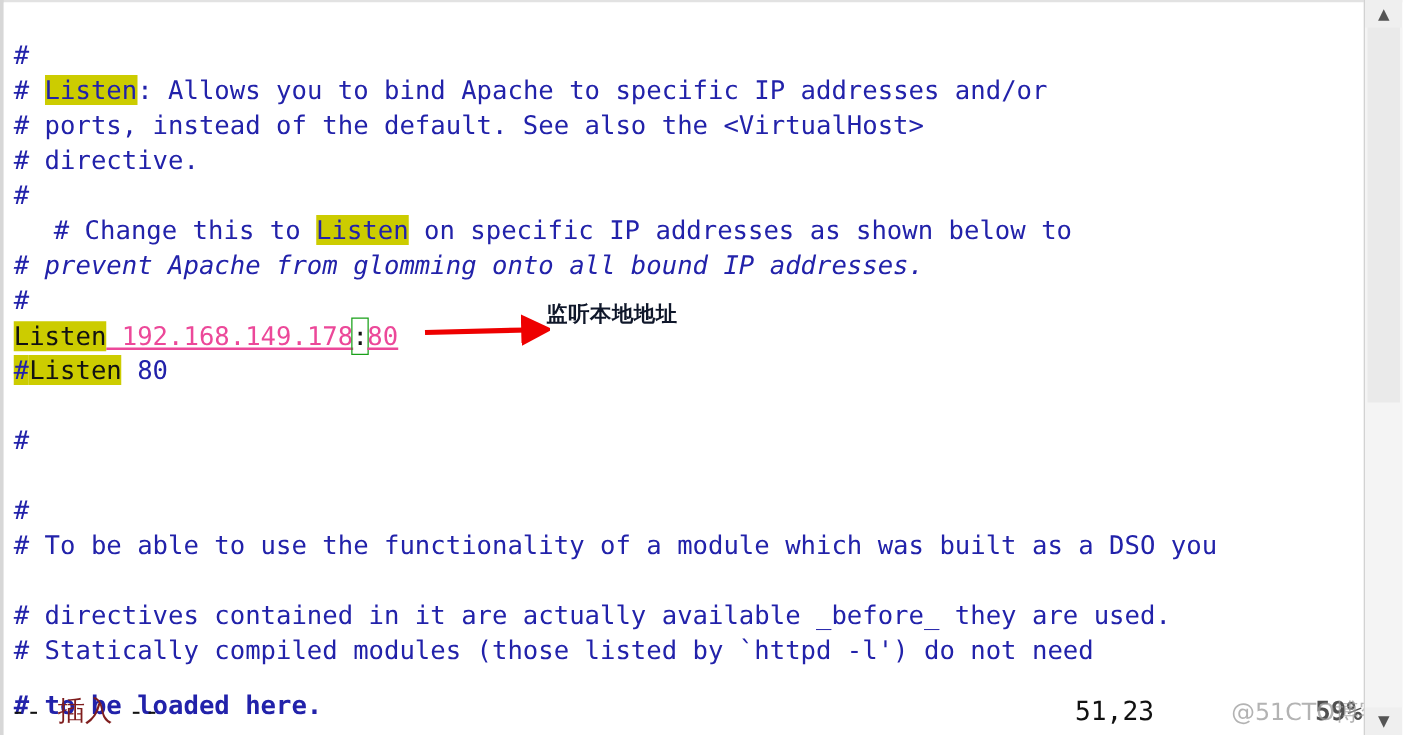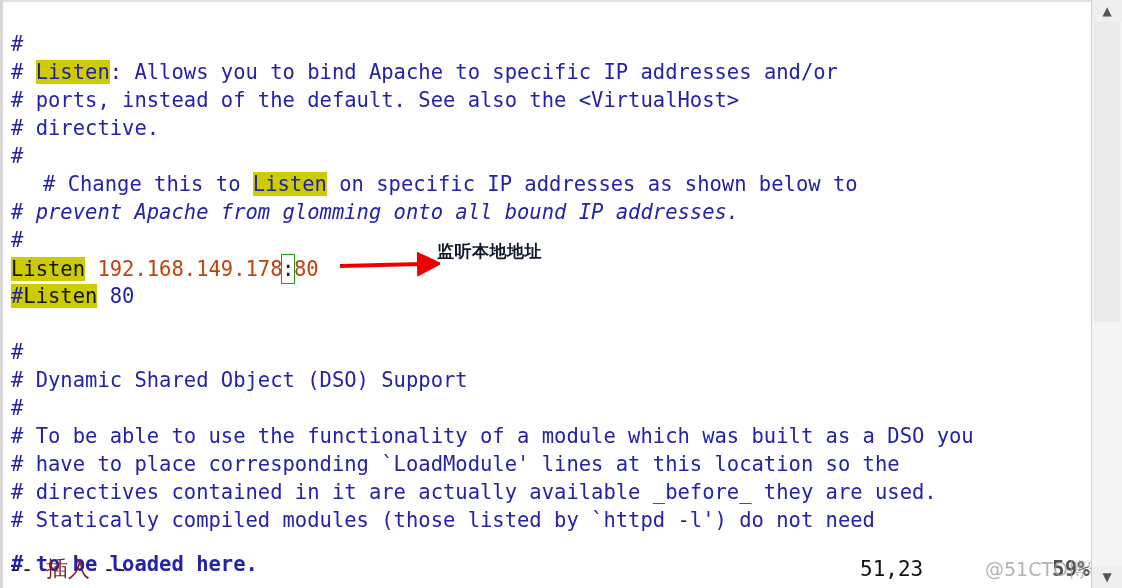--- a/index.html
+++ b/index.html
@@ -53,21 +53,21 @@
     height: 28px;
     line-height: 28px;
     white-space: pre;
     font-size: 20.5px;
     letter-spacing: 0px;
     color: #2222aa;
     font-family: "DejaVu Sans Mono", "Liberation Mono", monospace;
   }
 
   .blue  { color: #2222aa; }
-  .black { color: #c2410c; }
+  .black { color: #ec4899; text-decoration: underline; }
 
   .hl {
     background: #cccc00;
     color: #121212;
   }
   .hl-blue {
     background: #cccc00;
     color: #2222aa;
   }
 
@@ -221,24 +221,22 @@
       <div class="line" style="top: 84px;"><span class="blue"># ports, instead of the default. See also the &lt;VirtualHost&gt;</span></div>
       <div class="line" style="top: 112px;"><span class="blue"># directive.</span></div>
       <div class="line" style="top: 140px;"><span class="blue">#</span></div>
       <div class="line" style="top: 168px; margin-left: 32px;"><span class="blue"># Change this to </span><span class="hl-blue">Listen</span><span class="blue"> on specific IP addresses as shown below to</span></div>
       <div class="line" style="top: 196px; font-style: italic;"><span class="blue"># prevent Apache from glomming onto all bound IP addresses.</span></div>
       <div class="line" style="top: 224px;"><span class="blue">#</span></div>
       <div class="line" style="top: 252px;"><span class="hl">Listen</span><span class="black"> 192.168.149.178</span><span class="cursor">:</span><span class="black">80</span></div>
       <div class="line" style="top: 280px;"><span class="hl-blue">#</span><span class="hl">Listen</span><span class="blue"> 80</span></div>
       <div class="line" style="top: 308px;"><span class="blue"></span></div>
       <div class="line" style="top: 336px;"><span class="blue">#</span></div>
-      <div class="line" style="top: 364px;"><span class="blue"># Dynamic Shared Object (DSO) Support</span></div>
       <div class="line" style="top: 392px;"><span class="blue">#</span></div>
       <div class="line" style="top: 420px;"><span class="blue"># To be able to use the functionality of a module which was built as a DSO you</span></div>
-      <div class="line" style="top: 448px;"><span class="blue"># have to place corresponding `LoadModule' lines at this location so the</span></div>
       <div class="line" style="top: 476px;"><span class="blue"># directives contained in it are actually available _before_ they are used.</span></div>
       <div class="line" style="top: 504px;"><span class="blue"># Statically compiled modules (those listed by `httpd -l') do not need</span></div>
       <div class="line" style="top: 548px; font-weight: bold;"><span class="blue"># to be loaded here.</span></div>
     </div>
 
   <svg class="annot-arrow" viewBox="0 0 110 32" xmlns="http://www.w3.org/2000/svg">
     <defs>
       <marker id="ah" markerWidth="7" markerHeight="7" refX="1.2" refY="3" orient="auto" markerUnits="strokeWidth">
         <path d="M0,0 L0,6 L6,3 z" fill="#ee0000"></path>
       </marker>

